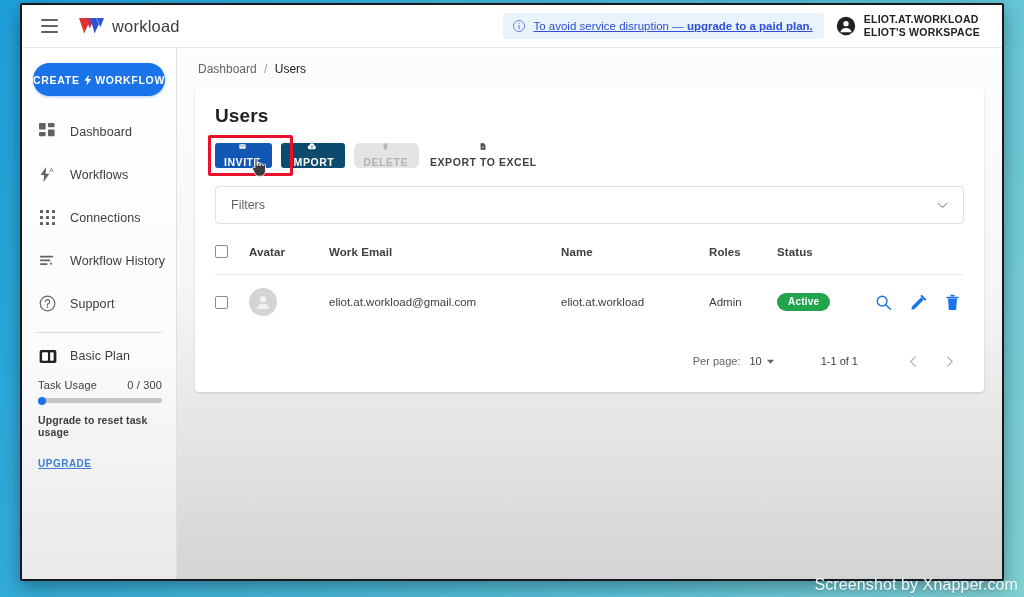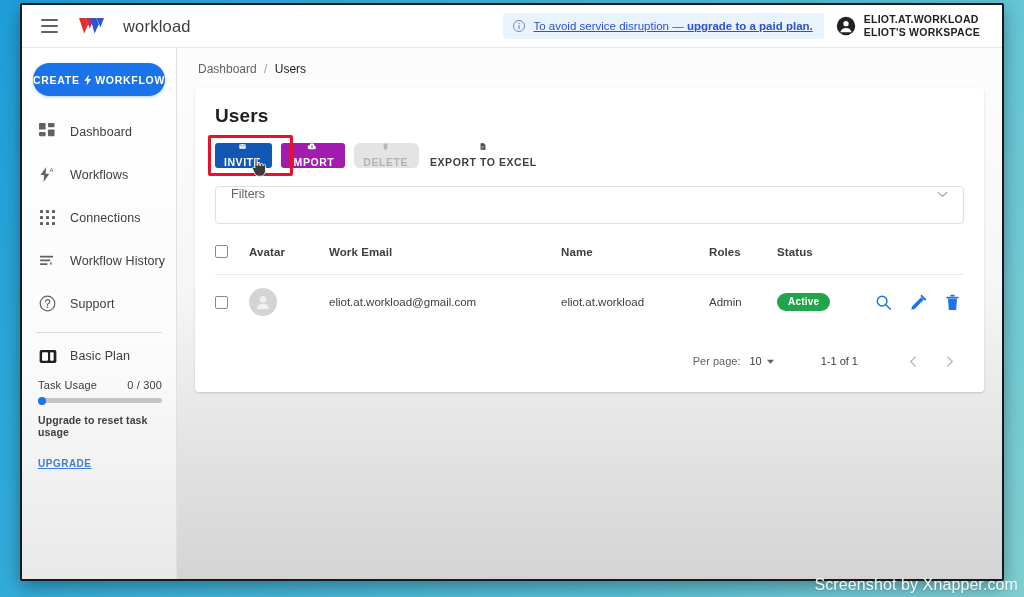--- a/index.html
+++ b/index.html
@@ -55,21 +55,21 @@
   .hamburger span {
     display: block;
     width: 17px; height: 2px;
     background: #5f6368;
     border-radius: 1px;
   }
 
   #brand {
     display: flex;
     align-items: center;
-    gap: 18px;
+    gap: 7px;
     margin-left: 14px;
     text-align: center;
   }
   #brand .logo-w { display:block; }
   #brand .brand-text {
     font-size: 16.5px;
     color: #3c4043;
     letter-spacing: 0.2px;
   }
 
@@ -278,21 +278,21 @@
     border: none;
     border-radius: 3px;
     font-size: 10.5px;
     font-weight: bold;
     letter-spacing: 0.55px;
     cursor: pointer;
     font-family: "Liberation Sans", sans-serif;
     white-space: nowrap;
     flex-direction: column;
   }
-  .tb-btn.primary { background: #a21caf; color: #fff; }
+  .tb-btn.primary { background: #0c4a6e; color: #fff; }
   .tb-btn.primary-hover { background: #1257b4; color: #fff; }
   .tb-btn.disabled { background: #e4e4e4; color: #b3b3b3; cursor: default; border-radius: 6px; }
   .tb-btn.plain { background: transparent; color: #3c4043; padding-left: 2px; }
 
   #invite-highlight {
     position: absolute;
     left: -7px;
     top: -8px;
     width: 85px;
     height: 41px;
@@ -309,21 +309,21 @@
     height: 19px;
     pointer-events: none;
   }
 
   
   #filters-bar {
     border: 1px solid #e0e0e0;
     border-radius: 4px;
     height: 38px;
     display: flex;
-    align-items: flex-start;
+    align-items: center;
     justify-content: space-between;
     padding: 0 13px 0 15px;
     margin-bottom: 14px;
     cursor: pointer;
   }
   #filters-label { font-size: 12.5px; color: #5f6368; }
 
   
   #users-table { width: 100%; border-collapse: collapse; }
   #users-table thead th {

